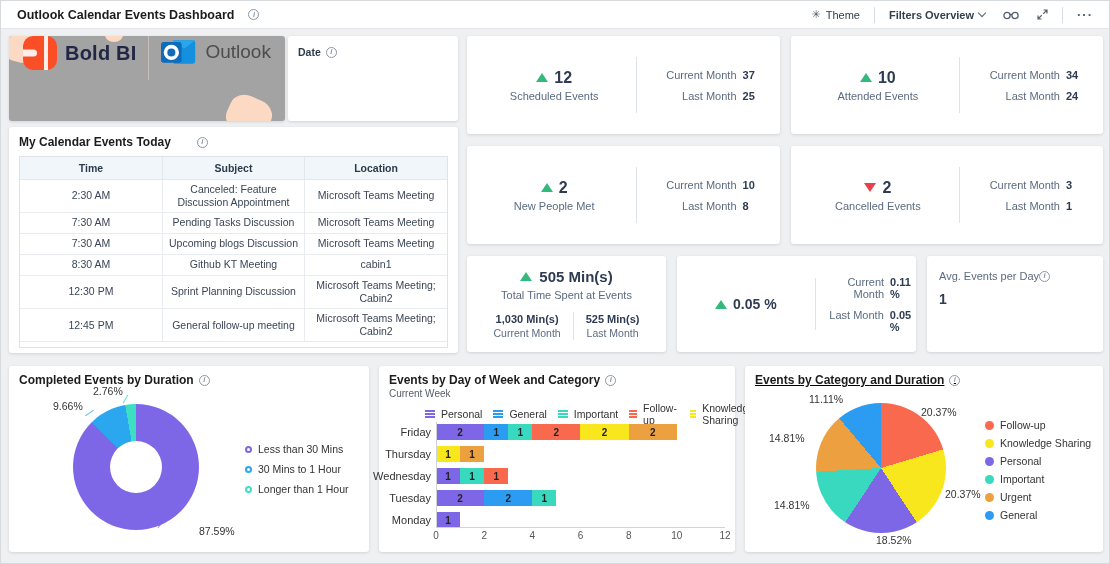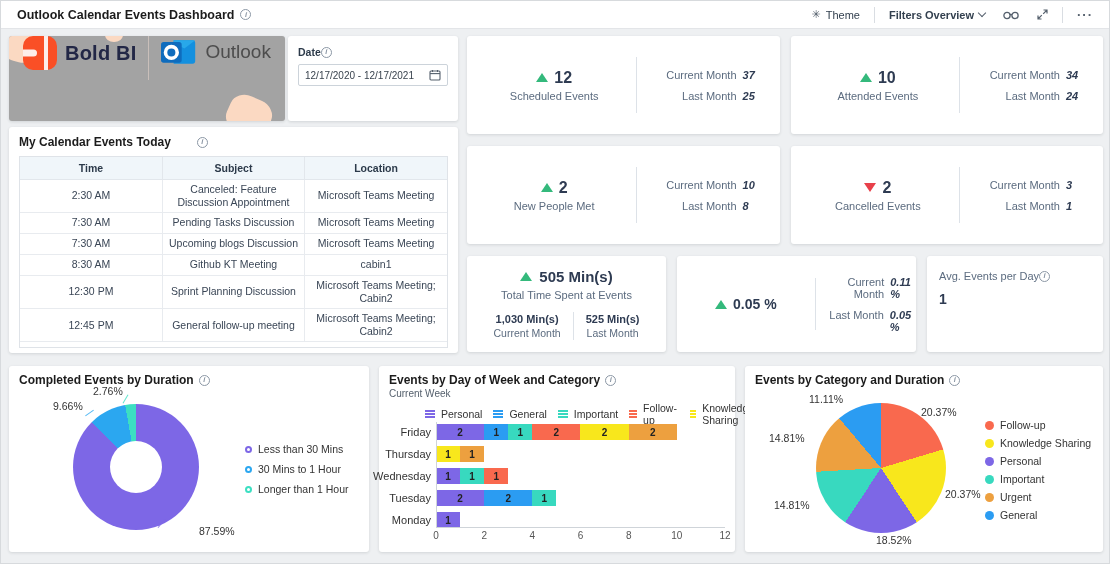--- a/index.html
+++ b/index.html
@@ -1,21 +1,21 @@
 <!DOCTYPE html>
 <html style="--green: #34b97c; --red: #e8404a;"><head>
 <meta charset="utf-8">
 <style>
   * { box-sizing: border-box; margin: 0; padding: 0; }
   body { font-family: "Liberation Sans", sans-serif; background:#e9ebee; }
   #app { position: relative; width:1110px; height:564px; background:#eef0f2; border:1px solid #d7dadd; overflow:hidden; }
 
   
   .topbar { position:absolute; left:0; top:0; width:100%; height:28px; background:#fff; border-bottom:1px solid #e3e5e8; display:flex; align-items:center; justify-content:space-between; padding:0 12px 0 16px; z-index:5;}
-  .topbar-title { font-size:12.5px; font-weight:bold; color:#1c1c1c; display:flex; align-items:center; gap:6px;justify-content:center;}
+  .topbar-title { font-size:12.5px; font-weight:bold; color:#1c1c1c; display:flex; align-items:center; gap:14px;justify-content:center;}
   .topbar-right { display:flex; align-items:center; gap:10px; font-size:11px; color:#33404f;}
   .tb-btn { display:flex; align-items:center; gap:5px; cursor:pointer; padding:2px 4px;}
   .tb-sep { width:1px; height:16px; background:#d9dde2; }
   .info-icon { display:inline-flex; align-items:center; justify-content:center; width:11px; height:11px; border:1px solid #8b97a5; border-radius:50%; font-size:7.5px; color:#8b97a5; font-style:italic; font-weight:bold; line-height:1;}
   .chev { width:6px; height:6px; border-right:1.5px solid #55606d; border-bottom:1.5px solid #55606d; transform:rotate(45deg); margin-top:-3px;}
   .bold-label { font-weight:bold; }
   .ellipsis-txt { font-size:13px; letter-spacing:1px; color:#55606d; font-weight:bold;}
 
   
   .card { position:absolute; background:#fff; border-radius:3px; box-shadow:0 1px 3px rgba(40,50,60,.14); }
@@ -27,37 +27,37 @@
   .blob1 { left:-12px; top:-16px; width:48px; height:42px; border-radius:45%; transform:rotate(15deg);}
   .blob2 { right:14px; bottom:-14px; width:44px; height:38px; border-radius:38%; transform:rotate(24deg);}
   .blob3 { left:96px; top:-8px; width:18px; height:14px; border-radius:50%;}
   .logo-group { display:flex; align-items:center; gap:8px; z-index:1;}
   .boldbi-text { font-size:20px; font-weight:bold; color:#222746; letter-spacing:.2px;}
   .outlook-text { font-size:19px; color:#4d4d4d; }
   .logo-divider { width:1px; height:44px; background:#c9bfba; z-index:1;}
 
   
   #date-card { left:287px; top:35px; width:170px; height:85px; padding:10px;}
-  .date-label { font-size:10.5px; font-weight:bold; color:#2c3a4a; display:flex; align-items:center; margin-bottom:6px;}
+  .date-label { font-size:10.5px; font-weight:bold; color:#2c3a4a; display:flex; gap:5px; align-items:center; margin-bottom:6px;}
   .date-input { display:flex; align-items:center; justify-content:space-between; border:1px solid #ccd3da; border-radius:2px; height:22px; padding:0 6px; cursor:text;}
   .date-input span { font-size:10px; color:#39434e; }
 
   
   .kpi-card { display:flex; align-items:center; justify-content:center; }
   .kpi-left { width:52%; display:flex; flex-direction:column; align-items:center; gap:3px;}
   .kpi-delta { display:flex; align-items:center; gap:6px; font-size:16px; font-weight:bold; color:#2e3b52;}
   .tri { width:0; height:0; border-left:6px solid transparent; border-right:6px solid transparent; }
   .tri.up { border-bottom:9px solid var(--green); }
   .tri.down { border-top:9px solid var(--red); }
   .kpi-label { font-size:11px; color:#5b6b7f; }
   .kpi-vsep { width:1px; height:56px; background:#dde2e8; }
   .kpi-right { width:44%; display:flex; flex-direction:column; gap:9px; padding-left:16px;}
   .kpi-row { display:flex; align-items:baseline; justify-content:flex-start; gap:6px; font-size:11px;}
   .kpi-row .lab { color:#5b6b7f; width:84px; text-align:right;}
-  .kpi-row .val { color:#2e3b52; font-weight:bold;font-style:italic; }
+  .kpi-row .val { color:#2e3b52; font-weight:bold; }
 
   #kpi-scheduled { left:466px; top:35px;  width:313px; height:98px; }
   #kpi-attended  { left:790px; top:35px;  width:312px; height:98px; }
   #kpi-people    { left:466px; top:145px; width:313px; height:98px; }
   #kpi-cancelled { left:790px; top:145px; width:312px; height:98px; }
 
   
   #time-card { left:466px; top:255px; width:199px; height:96px; display:flex; flex-direction:column; align-items:center; justify-content:center; gap:4px;}
   .time-delta { display:flex; align-items:center; gap:7px; font-size:15px; font-weight:bold; color:#2e3b52;}
   .time-bottom { display:flex; align-items:center; margin-top:7px;}
@@ -85,21 +85,21 @@
   .cal-table-wrap { border:1px solid #dfe3e8; height:192px; overflow:hidden;}
   table.cal { width:100%; border-collapse:collapse; font-size:10.5px; table-layout:fixed;}
   table.cal th { background:#f0f6fa; color:#2c3a4a; font-weight:bold; height:22px; border:1px solid #e2e7ec; border-top:none; cursor:pointer;}
   table.cal th:first-child{border-left:none;} table.cal th:last-child{border-right:none;}
   table.cal td { color:#3a4656; text-align:center; border:1px solid #e8ebef; padding:3px 6px; height:21px; line-height:1.25;}
   table.cal td:first-child{border-left:none;} table.cal td:last-child{border-right:none;}
 
   
   #donut-card { left:8px;  top:365px; width:360px; height:186px; padding:7px 10px;}
   #bar-card   { left:378px; top:365px; width:356px; height:186px; padding:7px 10px;}
-  #pie-card   { left:744px; top:365px; width:358px; height:186px; padding:7px 10px;}
+  #pie-card   { left:744px; top:365px; width:358px; height:186px; padding:7px 10px;text-decoration:underline;}
   .chart-sub { font-size:10px; color:#55606d; margin-top:1px;}
 
   .abs-label { position:absolute; font-size:10.5px; color:#333; }
   .leader { position:absolute; width:1px; height:12px; opacity:.8;}
 
   .donut { position:absolute; left:64px; top:38px; width:126px; height:126px; border-radius:50%; cursor:pointer;}
   .donut::after { content:""; position:absolute; left:50%; top:50%; width:52px; height:52px; margin:-26px 0 0 -26px; background:#fff; border-radius:50%;}
   .pie { position:absolute; left:71px; top:37px; width:130px; height:130px; border-radius:50%; cursor:pointer;}
 
   .legend-col { position:absolute; display:flex; flex-direction:column; }
@@ -178,29 +178,20 @@
       </svg>
       <span class="outlook-text">Outlook</span>
     </div>
   </div>
 
   <div class="card" id="date-card">
     <div class="date-label">
       <span>Date</span>
       <span class="info-icon">i</span>
     </div>
-    <div class="date-input">
-      <span>12/17/2020 - 12/17/2021</span>
-      <svg width="12" height="12" viewBox="0 0 12 12">
-          <rect x="1" y="2" width="10" height="9" rx="1" fill="none" stroke="#55606d" stroke-width="1.1"></rect>
-          <line x1="1" y1="4.6" x2="11" y2="4.6" stroke="#55606d" stroke-width="1.1"></line>
-          <line x1="3.5" y1="1" x2="3.5" y2="3" stroke="#55606d" stroke-width="1.1"></line>
-          <line x1="8.5" y1="1" x2="8.5" y2="3" stroke="#55606d" stroke-width="1.1"></line>
-        </svg>
-    </div>
   </div>
 
   <div class="card kpi-card" id="kpi-scheduled">
     <div class="kpi-left">
       <div class="kpi-delta">
           <span class="tri up"></span>
           <span>12</span>
         </div>
       <div class="kpi-label">Scheduled Events</div>
     </div>

